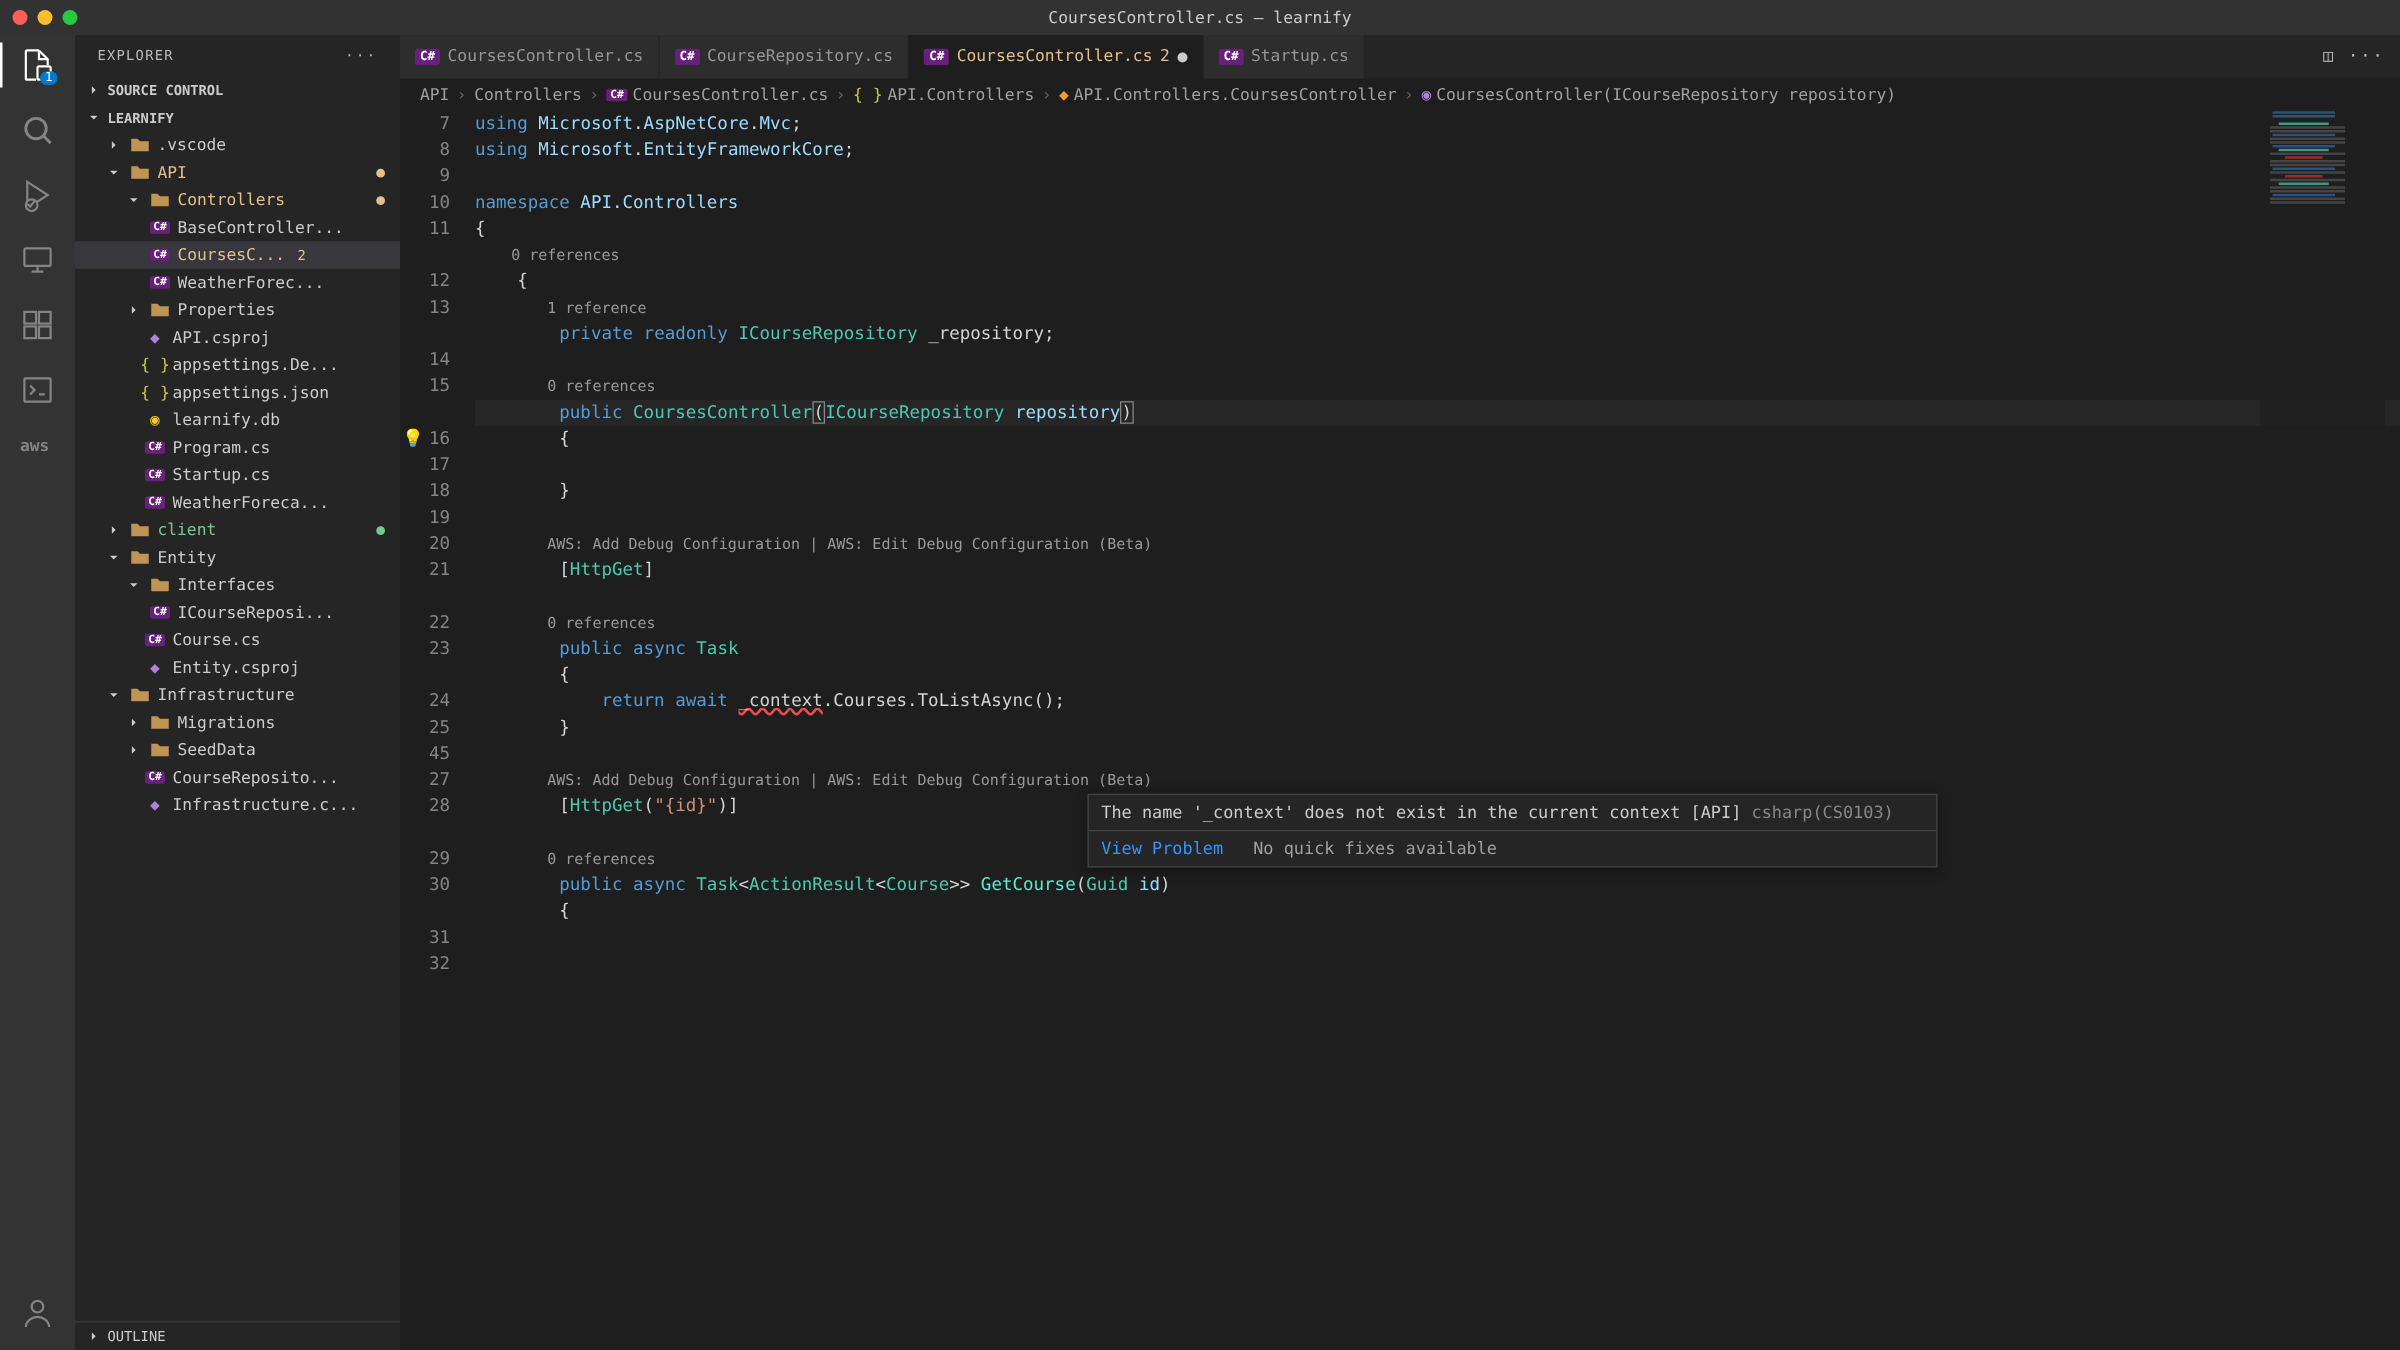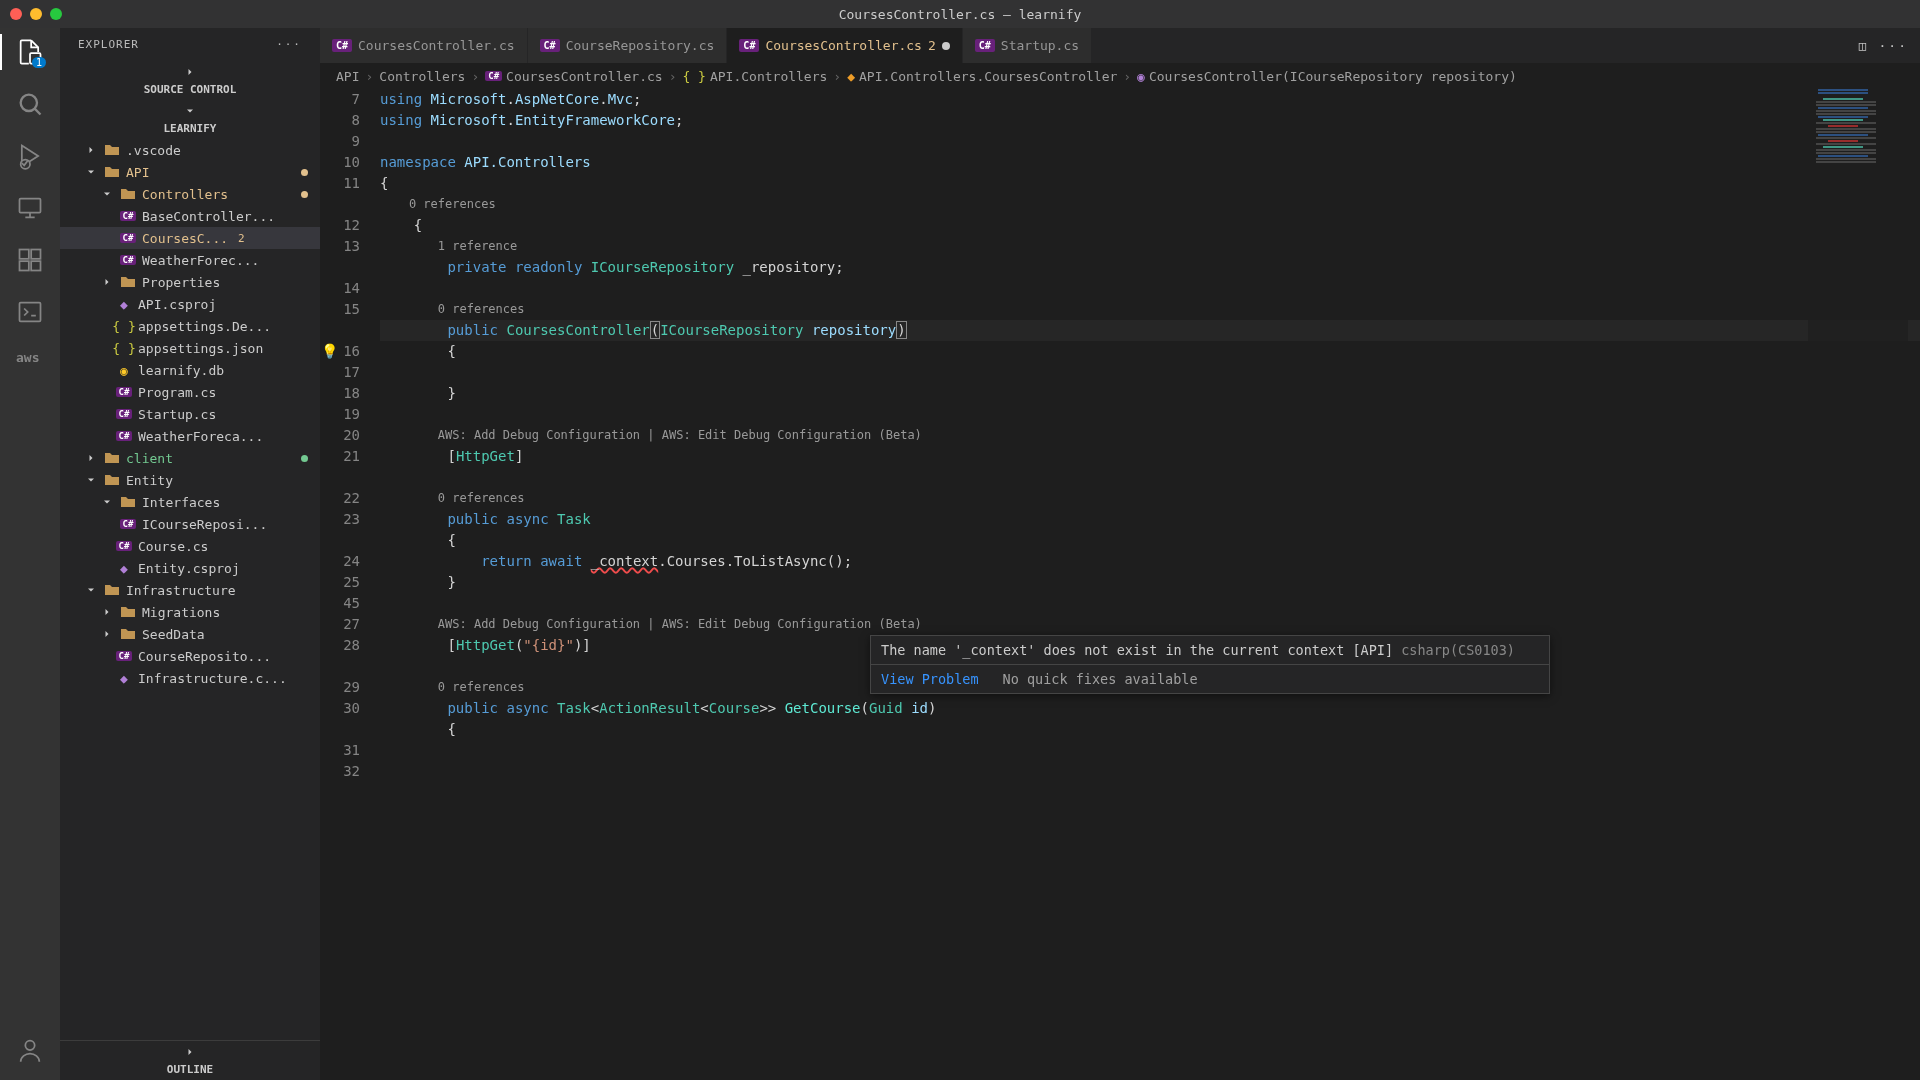--- a/index.html
+++ b/index.html
@@ -65,21 +65,20 @@
 }
 .section-title {
   padding: 4px 8px;
   font-size: 11px;
   font-weight: 700;
   color: #cccccc;
   display: flex;
   align-items: center;
   gap: 4px;
   cursor: pointer;
-  flex-direction: column;
 }
 .chev { width: 14px; height: 14px; display: inline-flex; align-items: center; justify-content: center; }
 .chev svg { width: 12px; height: 12px; }
 .tree { flex: 1; overflow: auto; font-size: 13px; }
 .tree-item {
   display: flex; align-items: center; gap: 6px;
   padding: 2px 0; padding-left: var(--indent, 8px);
   cursor: pointer; white-space: nowrap;
   height: 22px;
 }
@@ -153,23 +152,23 @@
   background: #1e1e1e; opacity: 0.7;
 }
 .mm-line { height: 2px; margin-bottom: 1px; }
 .mm-red { background: #cc3333; width: 30px; margin-left: 20px; }
 .mm-blue { background: #3366aa; width: 50px; margin-left: 10px; }
 .mm-teal { background: #4ec9b0; width: 40px; margin-left: 15px; }
 .mm-gray { background: #555; width: 60px; margin-left: 8px; }
 .bulb { color: #ffcc00; font-size: 14px; margin-right: 4px; }
 .outline-footer {
   border-top: 1px solid #3c3c3c;
-  padding: 4px 24px;
+  padding: 4px 8px;
   font-size: 11px;
-  font-weight: 700;
+  font-weight: 400;
   display: flex; align-items: center; gap: 4px;
 }
 </style>
 </head>
 <body>
 
 <div class="titlebar">
   <div class="traffic-lights">
     <div class="light red"></div>
     <div class="light yellow"></div>

